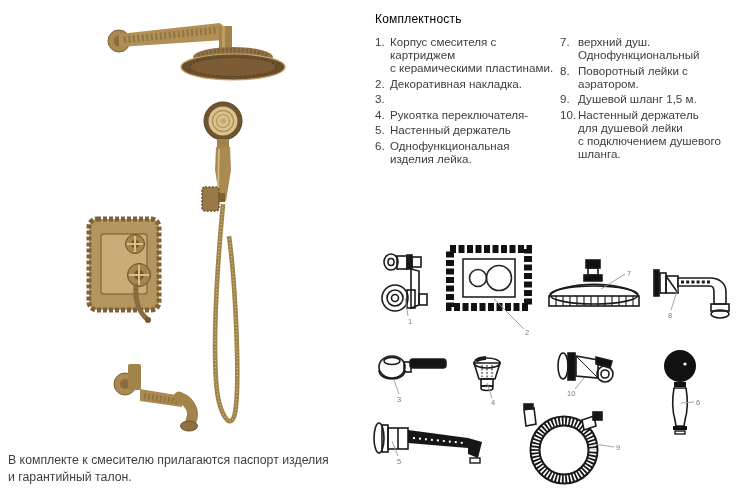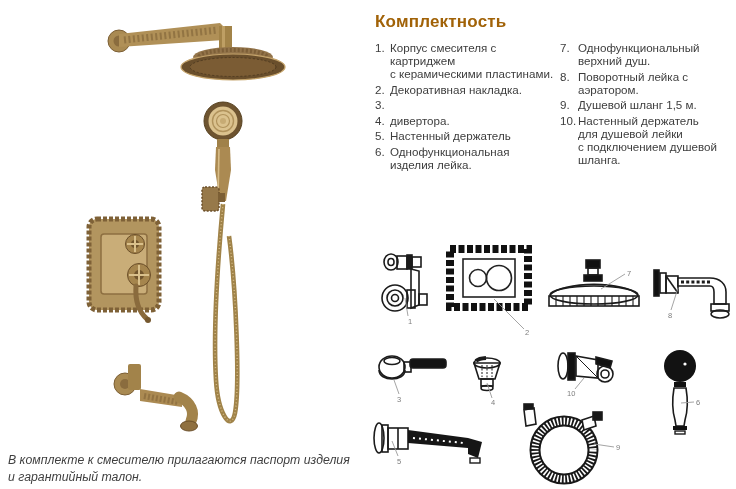--- a/index.html
+++ b/index.html
@@ -5,24 +5,24 @@
   * { margin:0; padding:0; box-sizing:border-box; }
   html,body { background:#ffffff; }
   .page {
     position:relative; width:736px; height:489px; background:#fff;
     font-family:"Liberation Sans", sans-serif; overflow:hidden; color:#3d3d3d;
   }
   
   .photo { position:absolute; left:0; top:0; width:368px; height:450px; }
   
   .caption { position:absolute; left:8px; top:452px; font-size:12.3px; line-height:16.5px; color:#3f3f3f; }
-  .caption span { display:block;font-style:italic; }
+  .caption span { display:block; }
   
   .info { position:absolute; left:374px; top:12px; width:358px; }
-  .info h1 { font-size:17px; font-weight:bold; color:#a16207; margin:0 0 9px 1px; letter-spacing:.2px; }
+  .info h1 { font-size:12px; font-weight:normal; color:#000000; margin:0 0 9px 1px; letter-spacing:.2px; }
   .cols { position:relative; }
   .col { position:absolute; top:0; }
   .col.left  { left:1px;  width:182px; }
   .col.right { left:186px; width:172px; }
   .li { display:flex; margin-bottom:2.6px; font-size:11.6px; line-height:13px; }
   .li .num { flex:none; width:15px; }
   .col.right .li .num { width:18px; }
   .li .ln { display:block; }
   
   .part { position:absolute; }
@@ -122,63 +122,63 @@
           <span class="txt">
               <span class="ln">Декоративная накладка.</span>
             </span>
         </div>
         <div class="li">
           <span class="num">3.</span>
         </div>
         <div class="li">
           <span class="num">4.</span>
           <span class="txt">
-              <span class="ln">дивертора.</span>
+              <span class="ln">Рукоятка переключателя-</span>
             </span>
         </div>
         <div class="li">
           <span class="num">5.</span>
           <span class="txt">
               <span class="ln">Настенный держатель</span>
             </span>
         </div>
         <div class="li">
           <span class="num">6.</span>
           <span class="txt">
               <span class="ln">Однофункциональная</span>
               <span class="ln">изделия лейка.</span>
             </span>
         </div>
       </div>
       <div class="col right">
         <div class="li">
           <span class="num">7.</span>
           <span class="txt">
+              <span class="ln">верхний душ.</span>
               <span class="ln">Однофункциональный</span>
-              <span class="ln">верхний душ.</span>
             </span>
         </div>
         <div class="li">
           <span class="num">8.</span>
           <span class="txt">
-              <span class="ln">Поворотный лейка с аэратором.</span>
+              <span class="ln">Поворотный лейки с аэратором.</span>
             </span>
         </div>
         <div class="li">
           <span class="num">9.</span>
           <span class="txt">
               <span class="ln">Душевой шланг 1,5 м.</span>
             </span>
         </div>
         <div class="li">
           <span class="num">10.</span>
           <span class="txt">
               <span class="ln">Настенный держатель</span>
               <span class="ln">для душевой лейки</span>
-              <span class="ln">с подключением душевой</span>
+              <span class="ln">с подключением душевого</span>
               <span class="ln">шланга.</span>
             </span>
         </div>
       </div>
     </div>
   </div>
 
   <div class="part" style="left:381px; top:248px;">
     <svg width="52" height="78" viewBox="0 0 52 78">
       <g fill="none" stroke="#1b1b1b" stroke-width="1.6">

